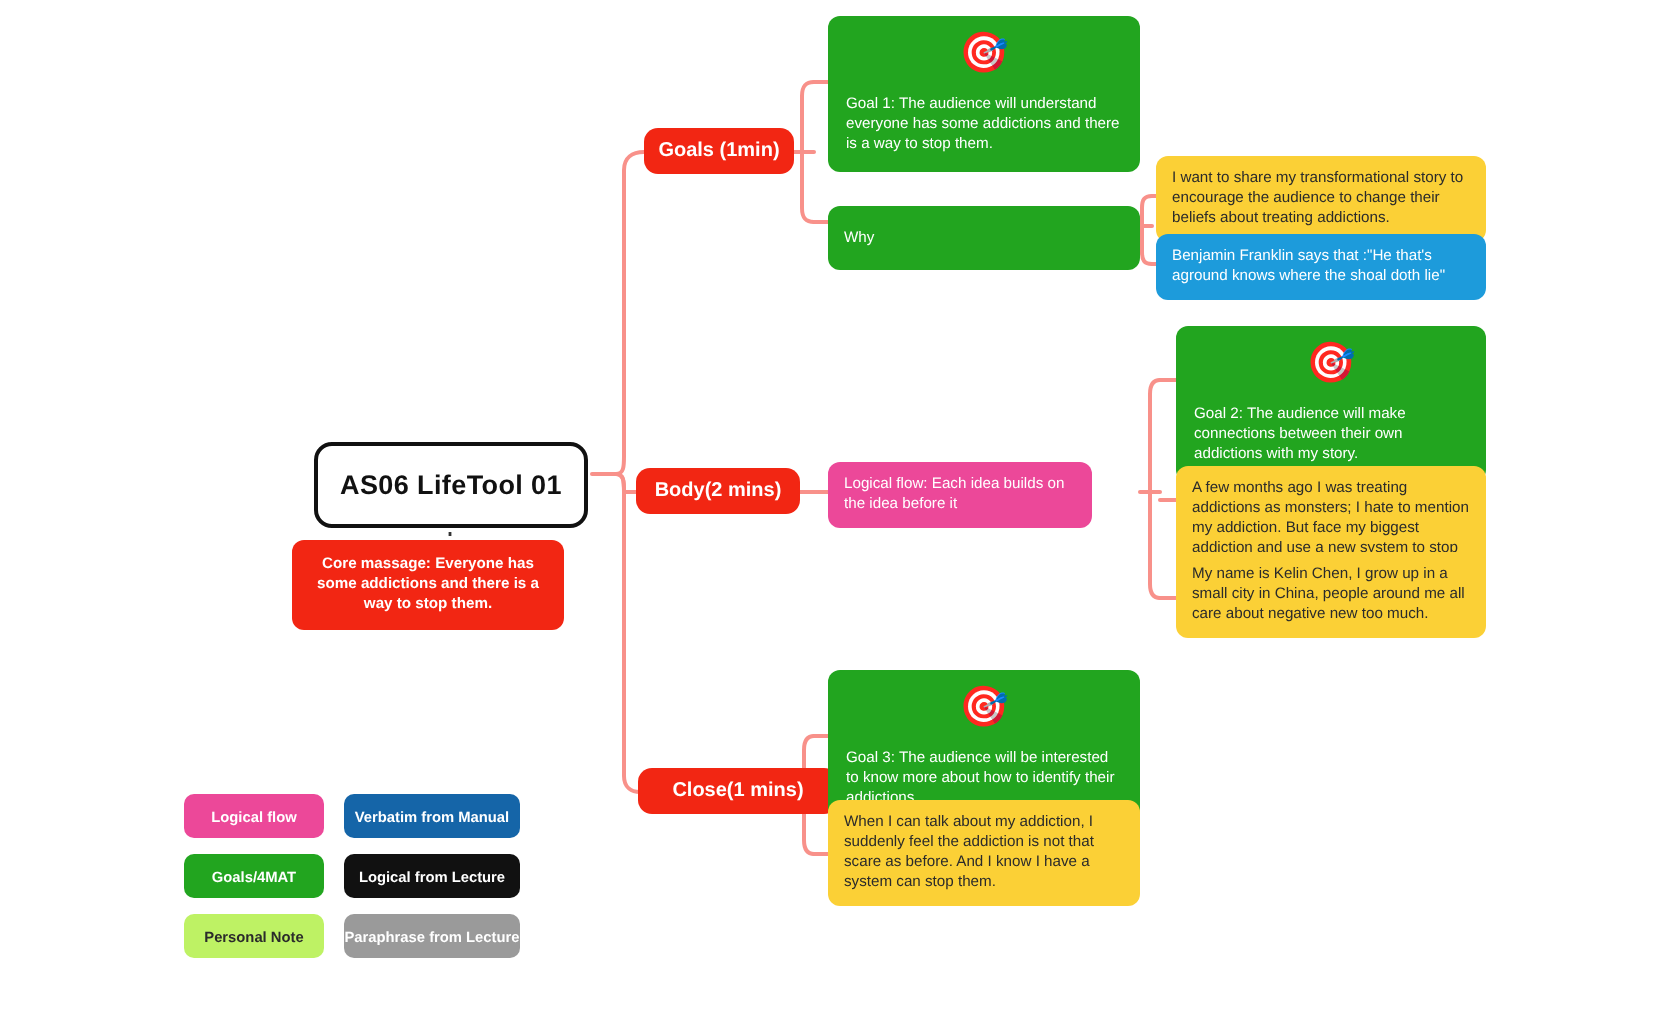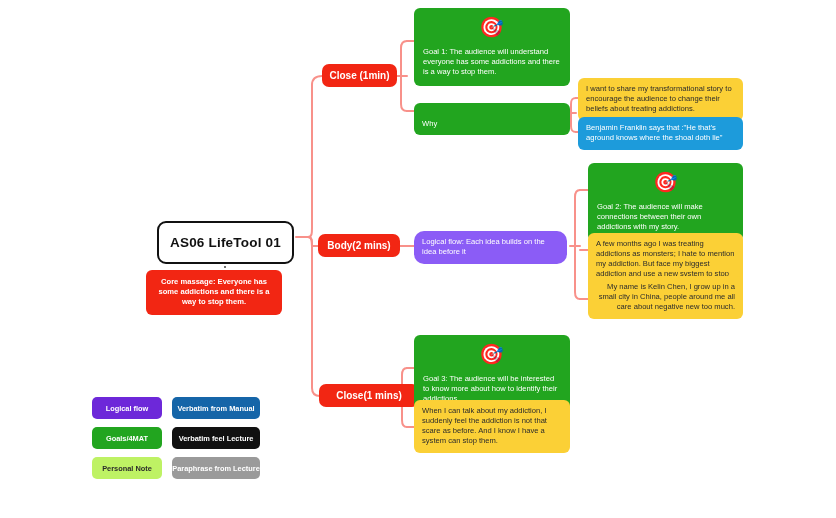--- a/index.html
+++ b/index.html
@@ -88,44 +88,43 @@
   #goal1-card { left: 414px; top: 8px;  width: 156px; }
   #goal2-card { left: 588px; top: 163px; width: 155px; }
   #goal3-card { left: 414px; top: 335px; width: 156px; }
 
   
   #why-node {
     left: 414px; top: 103px;
     width: 156px; height: 20px;
     background: #22A51F;
     font-size: 7.6px;
-    display: flex; 
+    display: flex; align-items: center;
     padding: 16px 8px;
   }
 
   
   #logical-flow-node {
     left: 414px; top: 231px;
-    width: 153px;
+    width: 132px;
     padding: 6px 8px 7px;
-    background: #8b5cf6;
-    font-size: 7.6px;
-    border-radius: 10px;
+    background: #ec4899;
+    font-size: 7.6px;
   }
 
   
   .note-yellow {
     background: #FBD036;
     color: #2b2b2b;
     padding: 6px 8px 7px;
     font-size: 7.6px;
   }
   #note-transform { left: 578px; top: 78px;  width: 165px; }
   #note-addiction { left: 588px; top: 233px; width: 155px; }
-  #note-kelin     { left: 588px; top: 276px; width: 155px; text-align: right; }
+  #note-kelin     { left: 588px; top: 276px; width: 155px; }
   #note-close     { left: 414px; top: 400px; width: 156px; }
 
   
   #note-franklin {
     left: 578px; top: 117px; width: 165px;
     background: #1D9BDB;
     color: #ffffff;
     padding: 6px 8px 7px;
     font-size: 7.6px;
   }
@@ -210,21 +209,21 @@
 
   <div id="root-node" class="node">
     <span>AS06 LifeTool 01</span>
   </div>
 
   <div id="core-message" class="node">
     <span class="node-text">Core massage: Everyone has some addictions and there is a way to stop them.</span>
   </div>
 
   <div id="branch-into" class="node branch-pill">
-    <span>Close (1min)</span>
+    <span>Goals (1min)</span>
   </div>
   <div id="branch-body" class="node branch-pill">
     <span>Body(2 mins)</span>
   </div>
   <div id="branch-close" class="node branch-pill">
     <span>Close(1 mins)</span>
   </div>
 
   <div id="goal1-card" class="node goal-card">
     <span class="goal-icon">🎯</span>
@@ -264,33 +263,33 @@
     <span class="goal-icon">🎯</span>
     <span class="node-text">Goal 3: The audience will be interested to know more about how to identify their addictions.</span>
   </div>
 
   <div id="note-close" class="node note-yellow">
     <span class="node-text">When I can talk about my addiction, I suddenly feel the addiction is not that scare as before. And I know I have a system can stop them.</span>
   </div>
 
   <div id="legend">
     <div class="legend-row">
-      <div class="legend-chip legend-col-a" style="background: #6d28d9; text-align: right;">
+      <div class="legend-chip legend-col-a" style="background: #ec4899; text-align: right;">
         <span>Logical flow</span>
       </div>
       <div class="legend-chip legend-col-b" style="background: rgb(21, 101, 168);">
         <span>Verbatim from Manual</span>
       </div>
     </div>
     <div class="legend-row">
       <div class="legend-chip legend-col-a" style="background: rgb(34, 165, 31);">
         <span>Goals/4MAT</span>
       </div>
       <div class="legend-chip legend-col-b" style="background: rgb(17, 17, 17);">
-        <span>Verbatim feel Lecture</span>
+        <span>Logical from Lecture</span>
       </div>
     </div>
     <div class="legend-row">
       <div class="legend-chip legend-col-a" style="background: #bef264; color: rgb(43, 43, 43);">
         <span>Personal Note</span>
       </div>
       <div class="legend-chip legend-col-b" style="background: rgb(154, 154, 154);">
         <span>Paraphrase from Lecture</span>
       </div>
     </div>

